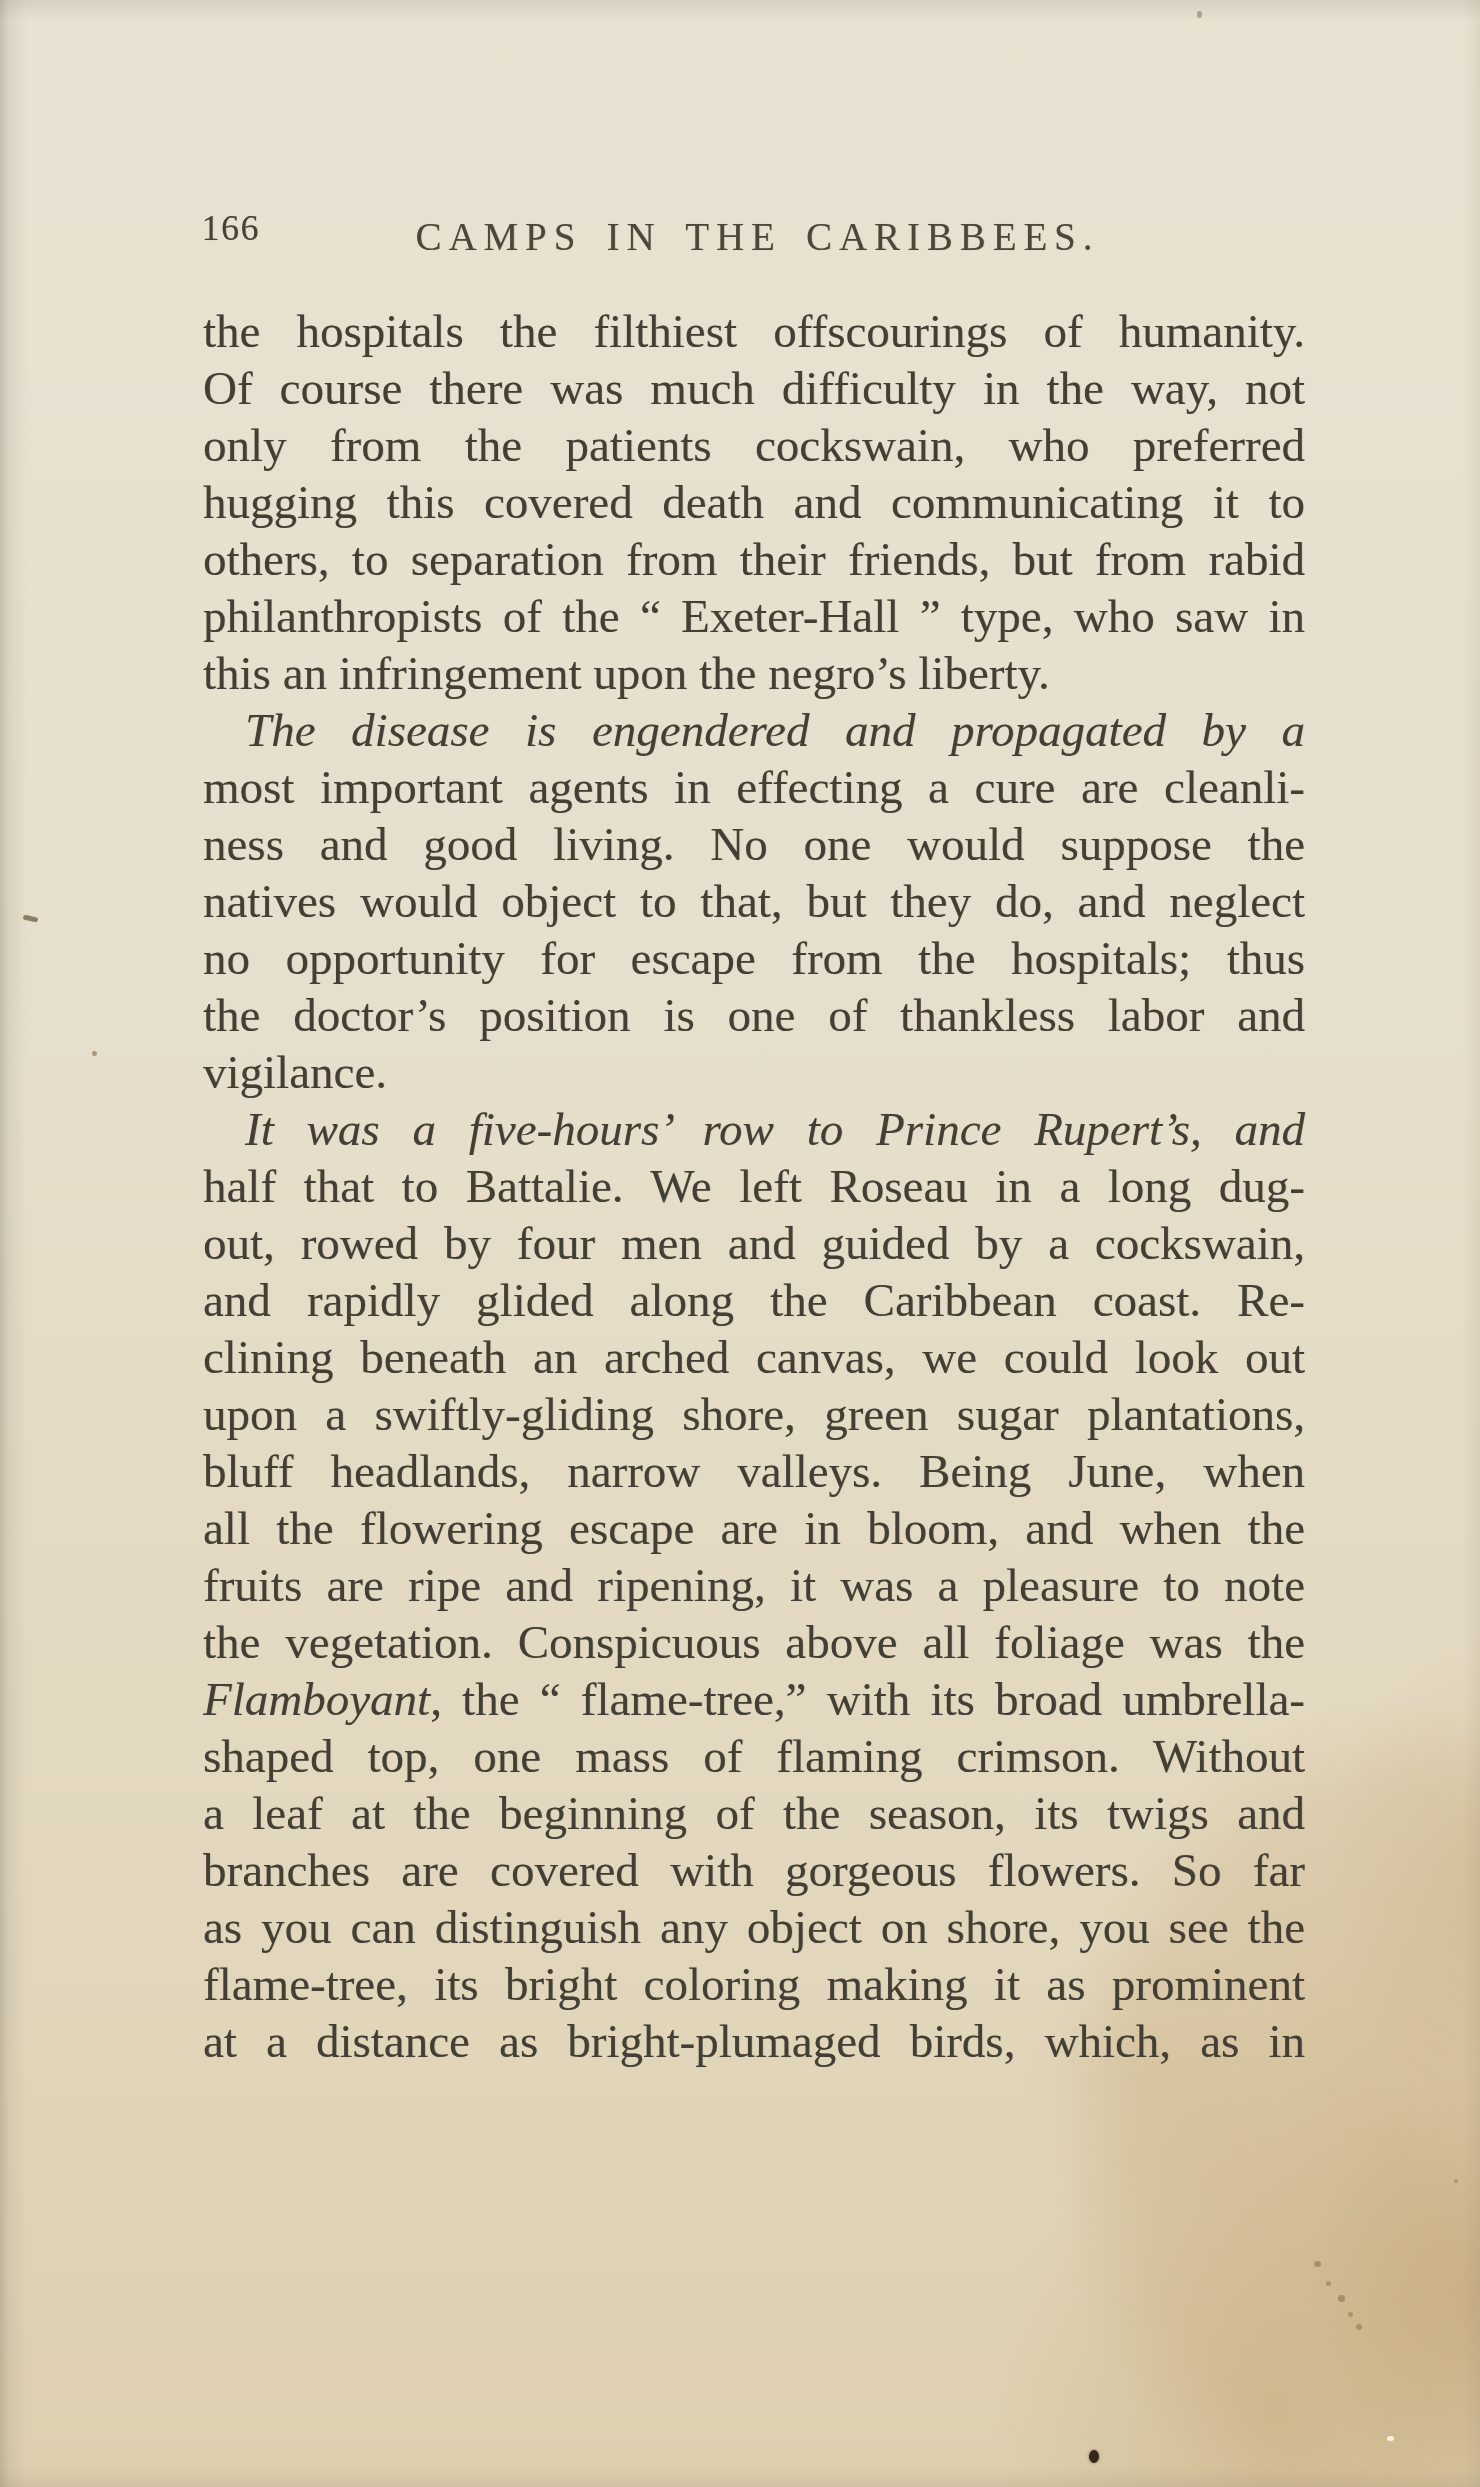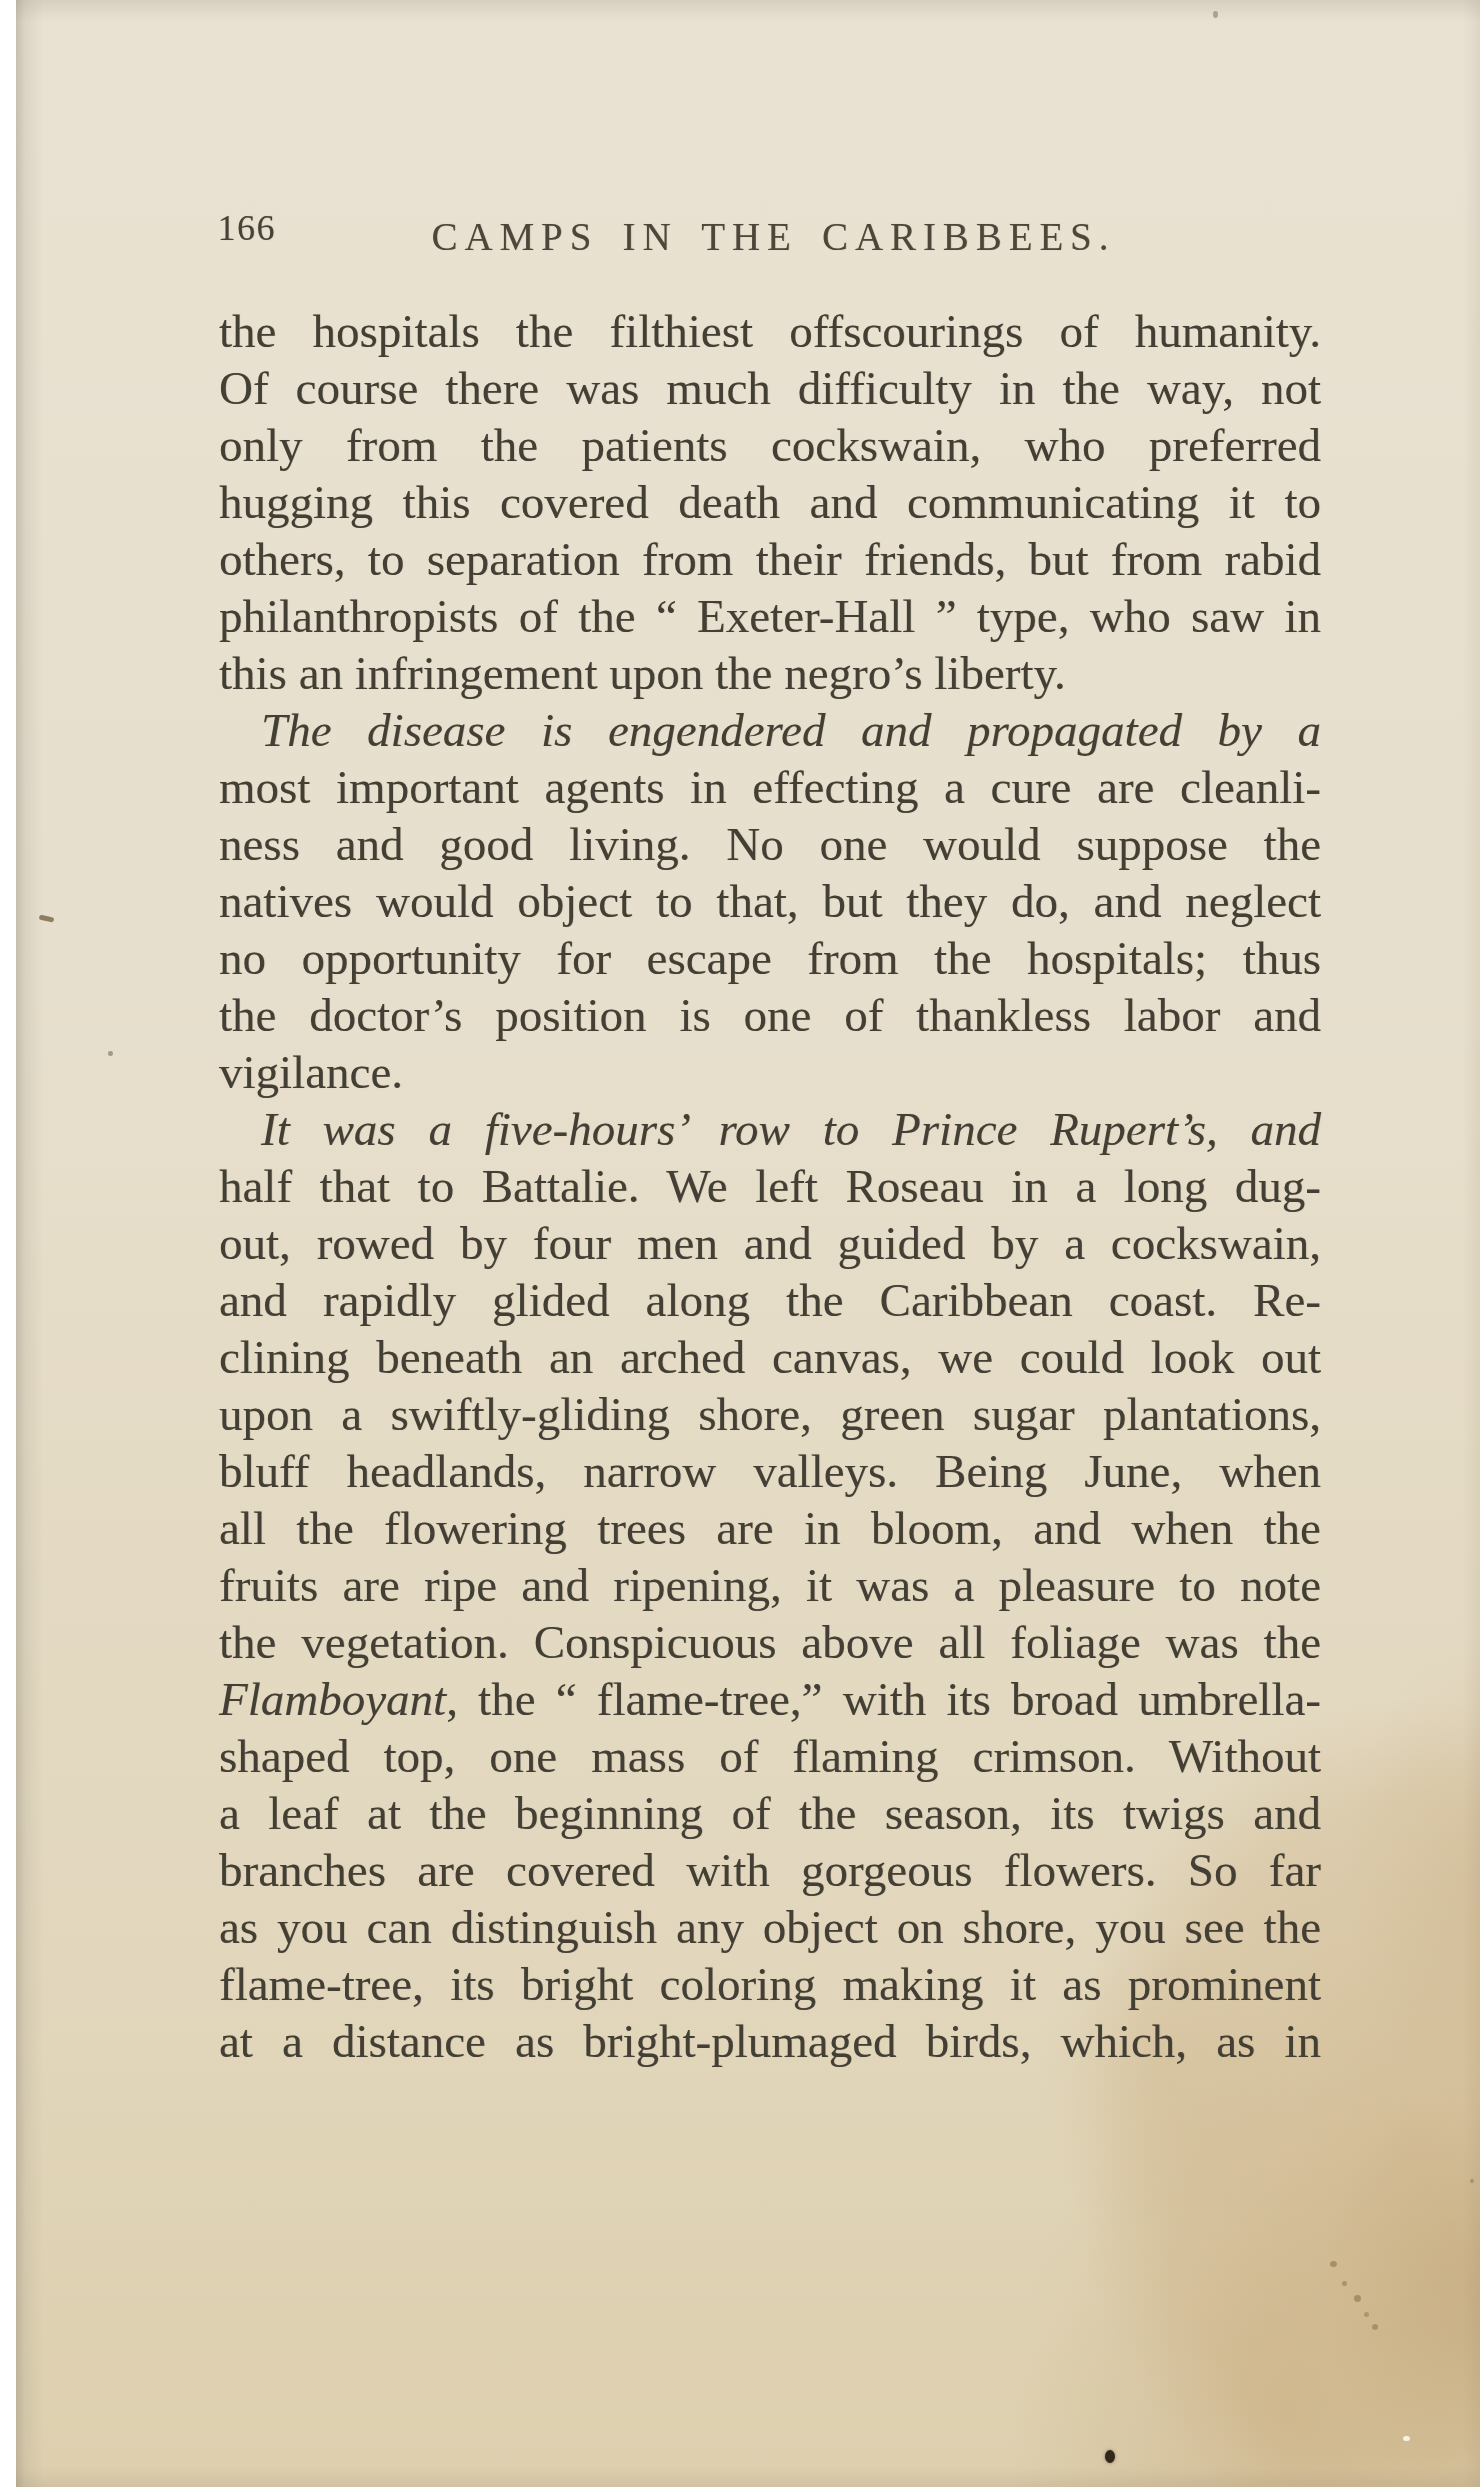--- a/index.html
+++ b/index.html
@@ -20,21 +20,20 @@
       
       linear-gradient(0deg, rgba(135,120,95,0.16) 0px, rgba(135,120,95,0) 20px),
       
       radial-gradient(ellipse 474px 597px at 1392px 2127px, rgba(186,146,88,0.32), rgba(186,146,88,0.16) 55%, rgba(186,146,88,0) 72%),
       radial-gradient(ellipse 398px 505px at 1270px 2418px, rgba(180,140,85,0.26), rgba(180,140,85,0) 70%),
       radial-gradient(ellipse 230px 298px at 1477px 2295px, rgba(160,118,62,0.25), rgba(160,118,62,0) 75%),
       radial-gradient(ellipse 199px 329px at 1477px 1874px, rgba(185,150,95,0.20), rgba(185,150,95,0) 75%),
       radial-gradient(ellipse 176px 207px at 1148px 2081px, rgba(190,155,100,0.12), rgba(190,155,100,0) 75%),
       
       linear-gradient(180deg, #e9e2d2 0%, #e7dfcd 40%, #e2d7bd 78%, #ddcfae 100%);
-    margin-left: 16px;
   }
   .header { position: absolute; left: 203px; top: 205px; width: 1102px; height: 49px; z-index: 3; }
   .page-number {
     position: absolute; left: -1.5px; top: 1.5px;
     font-size: 36px; color: #464236;
     letter-spacing: 1.5px;
     text-shadow: 0.4px 0.4px 0.8px rgba(70,66,54,0.35);
   }
   .running-title {
     display: block; text-align: center;
@@ -106,21 +105,21 @@
       <div class="line">no opportunity for escape from the hospitals; thus</div>
       <div class="line">the doctor’s position is one of thankless labor and</div>
       <div class="line flush">vigilance.</div>
       <div class="line indent">It was a five-hours’ row to Prince Rupert’s, and</div>
       <div class="line">half that to Battalie.  We left Roseau in a long dug-</div>
       <div class="line">out, rowed by four men and guided by a cockswain,</div>
       <div class="line">and rapidly glided along the Caribbean coast.  Re-</div>
       <div class="line">clining beneath an arched canvas, we could look out</div>
       <div class="line">upon a swiftly-gliding shore, green sugar plantations,</div>
       <div class="line">bluff headlands, narrow valleys.  Being June, when</div>
-      <div class="line">all the flowering trees are in bloom, and when the</div>
+      <div class="line">all the flowering escape are in bloom, and when the</div>
       <div class="line">fruits are ripe and ripening, it was a pleasure to note</div>
       <div class="line">the vegetation.  Conspicuous above all foliage was the</div>
       <div class="line"><i>Flamboyant</i>, the “ flame-tree,” with its broad umbrella-</div>
       <div class="line">shaped top, one mass of flaming crimson.  Without</div>
       <div class="line">a leaf at the beginning of the season, its twigs and</div>
       <div class="line">branches are covered with gorgeous flowers.  So far</div>
       <div class="line">as you can distinguish any object on shore, you see the</div>
       <div class="line">flame-tree, its bright coloring making it as prominent</div>
       <div class="line">at a distance as bright-plumaged birds, which, as in</div>
     </div>

